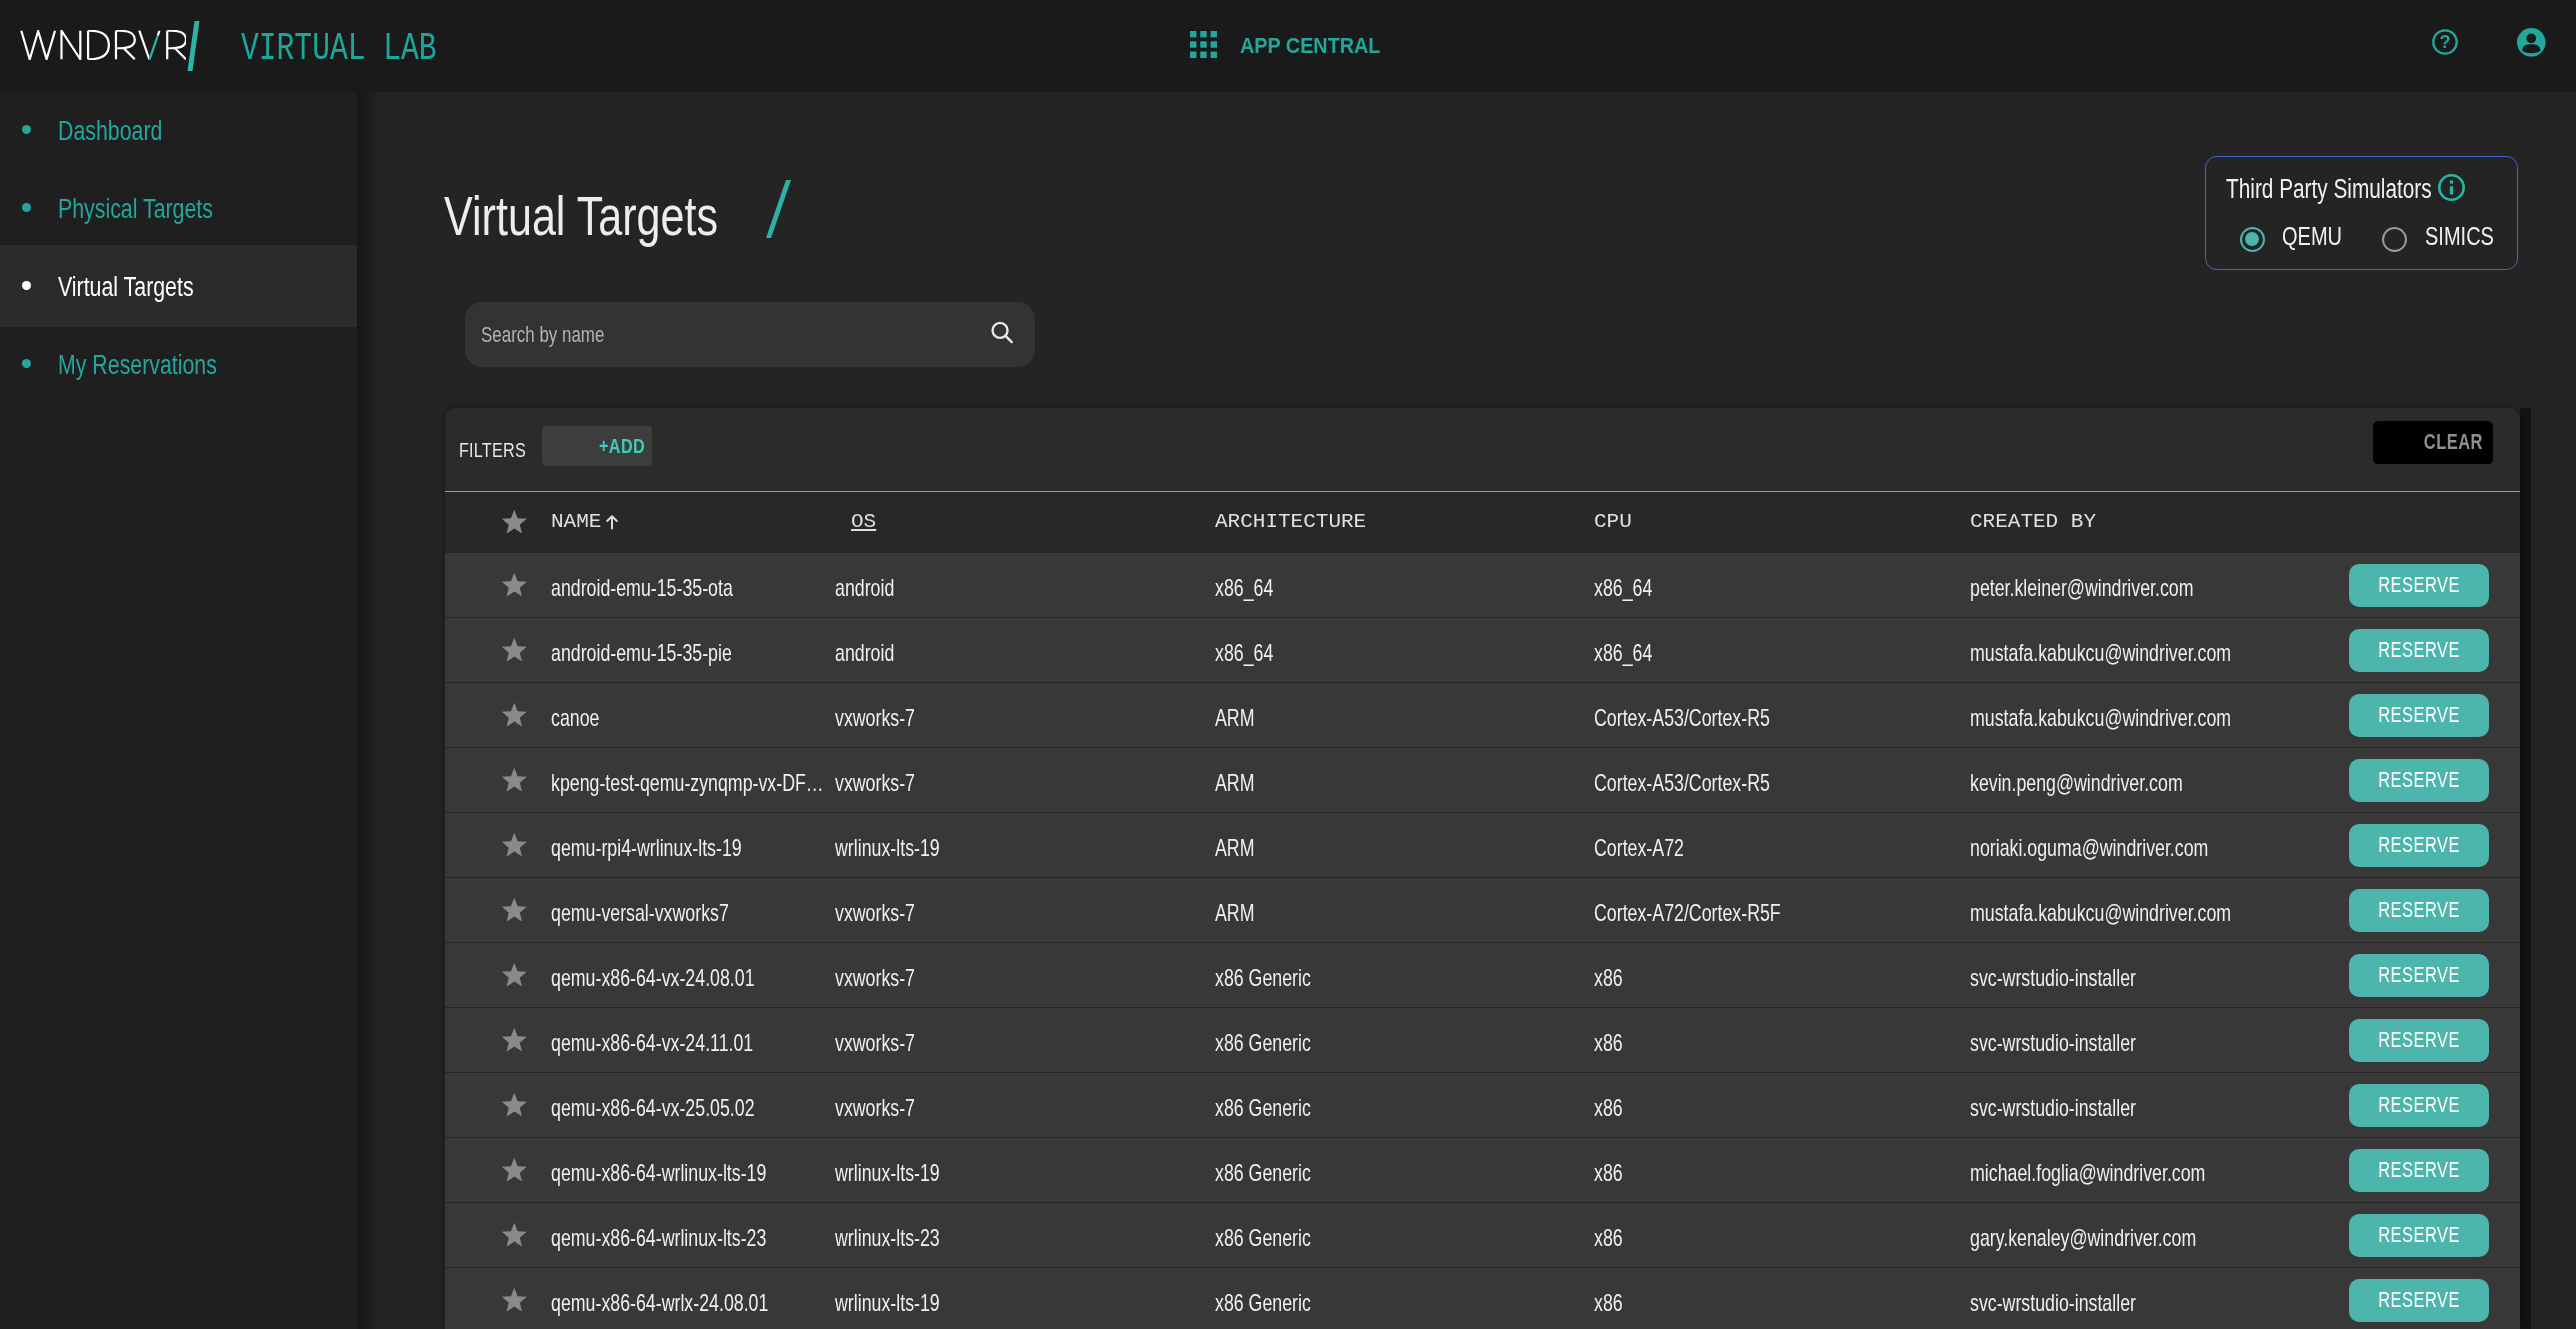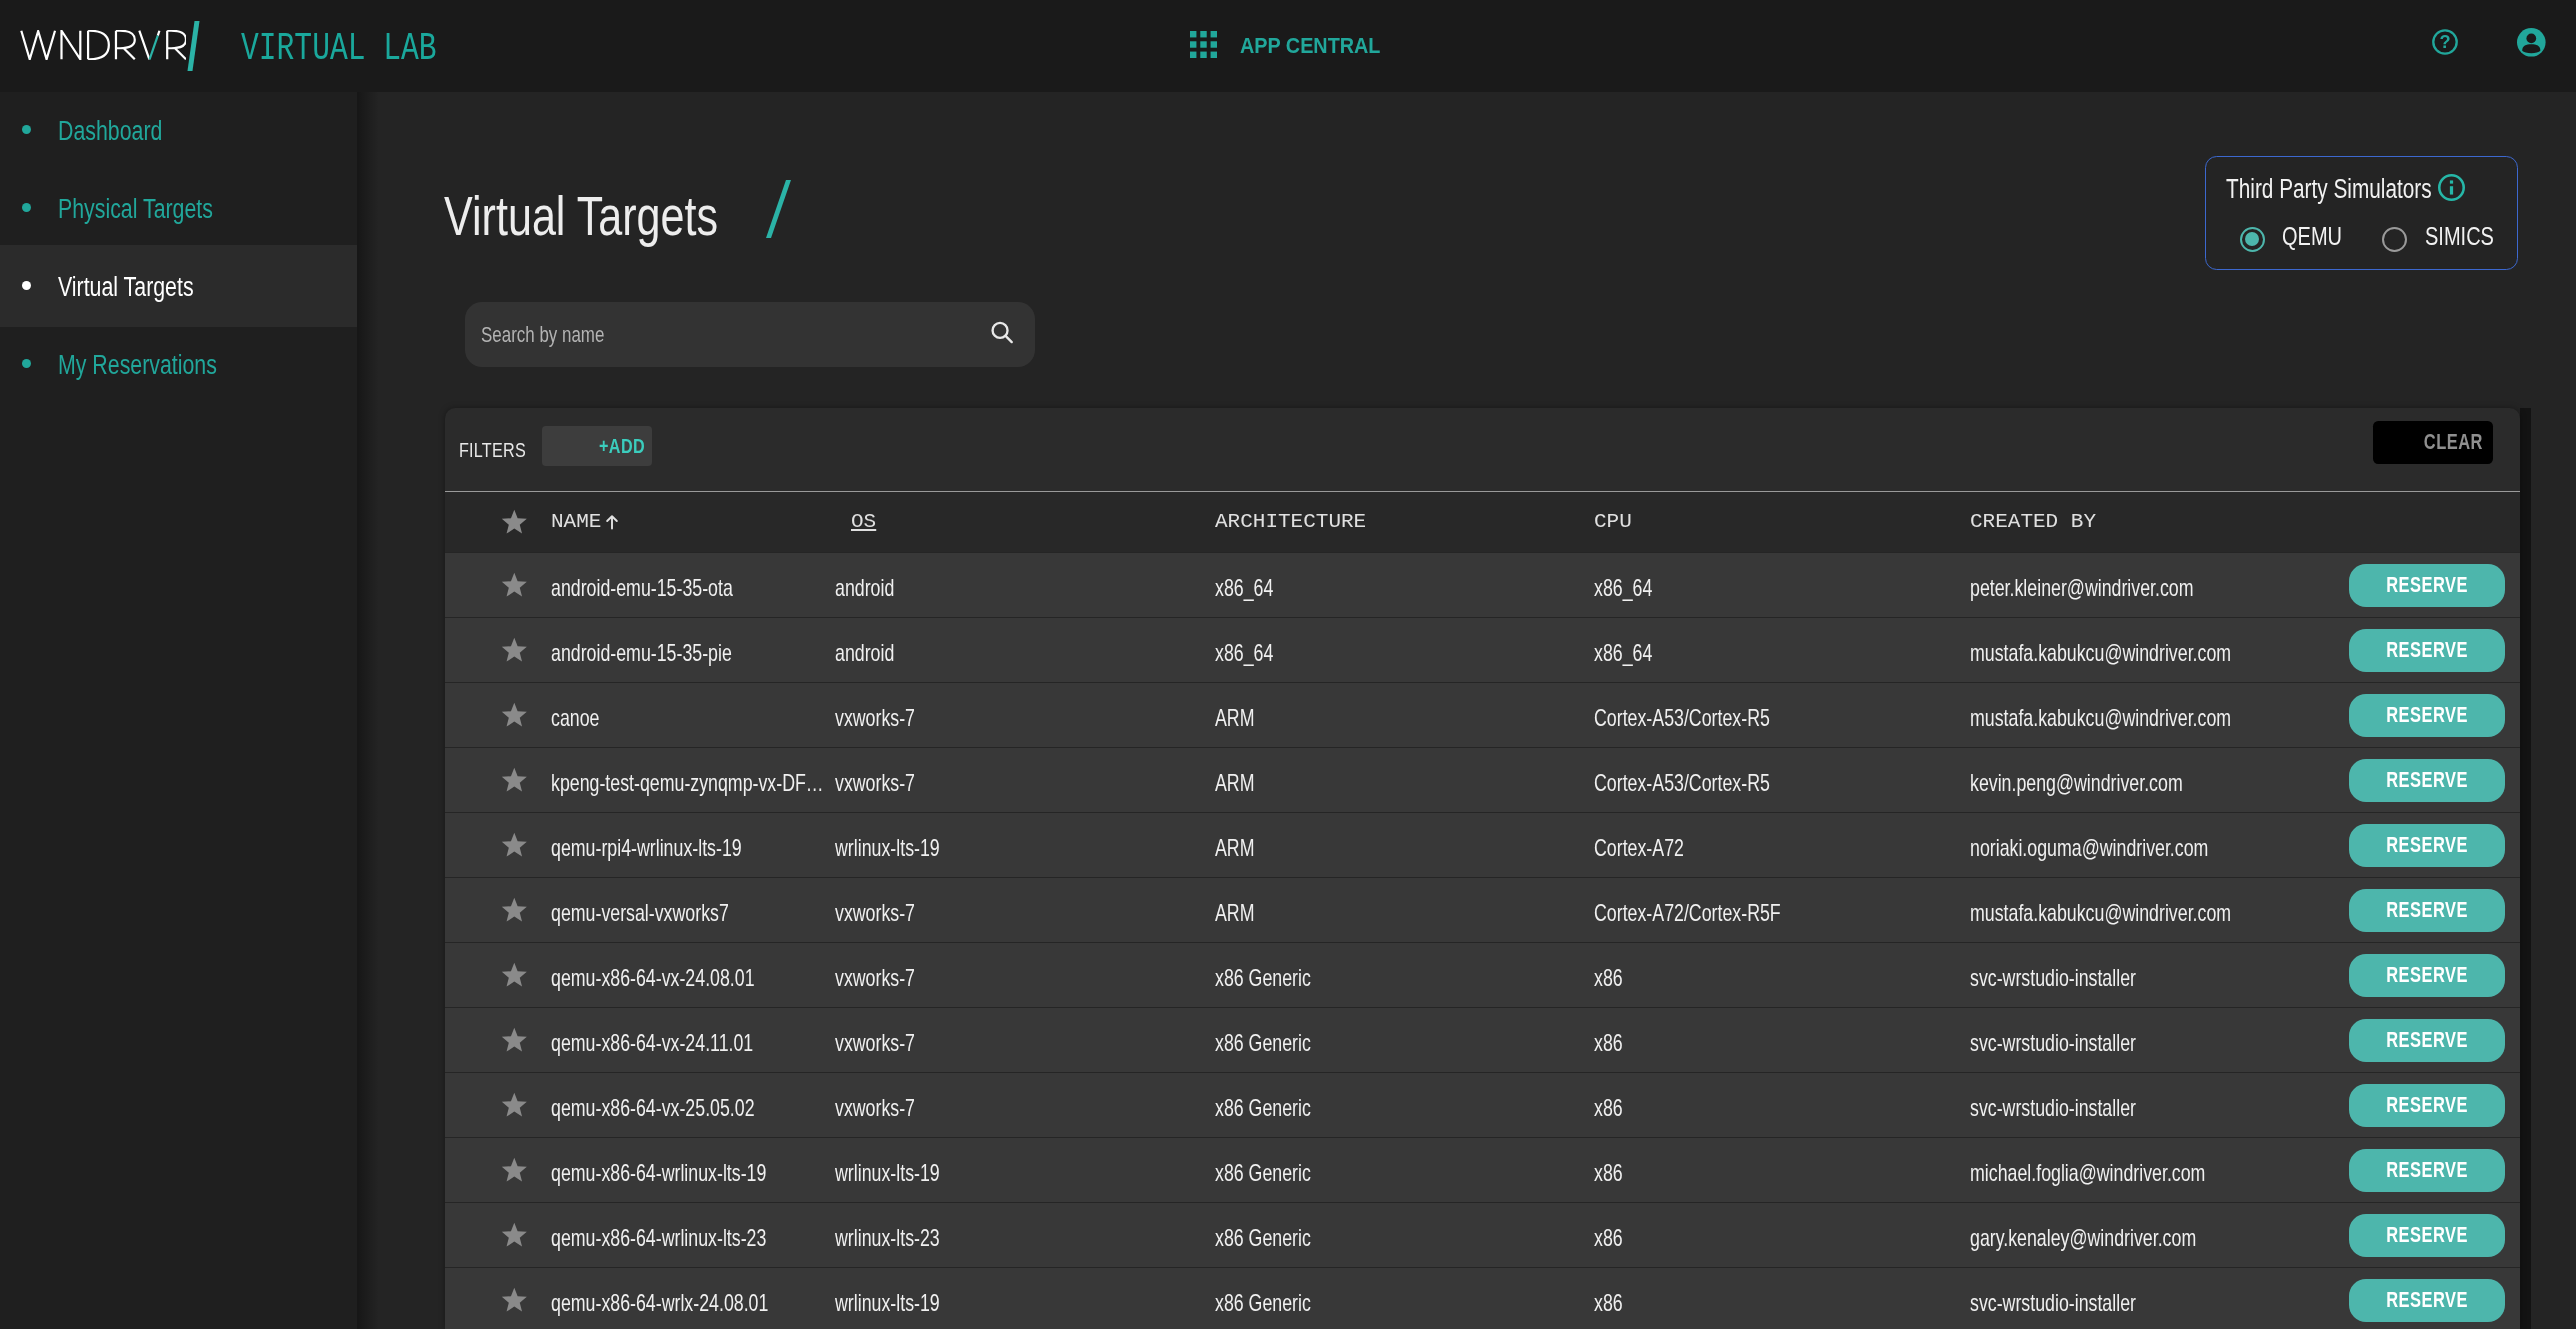--- a/index.html
+++ b/index.html
@@ -63,22 +63,22 @@
   #tbody { position:absolute; left:0; top:144px; width:2075px; }
   .trow { position:relative; width:2075px; height:65px; background:#383838; border-top:1.3px solid #252525; font-size:23.4px; color:#f0f0f0; }
   .trow .cell { position:absolute; top:2.6px; height:64px; line-height:64px; white-space:nowrap; }
   .trow .cell .t { transform:scaleX(0.76); }
   .c-name { left:106px; }
   .c-os   { left:390px; }
   .c-arch { left:770px; }
   .c-cpu  { left:1149px; }
   .c-by   { left:1525px; }
   .c-star { left:55px; top:18px !important; height:28.6px !important; }
-  .rsv { position:absolute; left:1904px; top:11px; width:156px; height:43px; background:#4db6ac; border-radius:17px;
-         text-align:center; line-height:43px; font-size:21.4px; font-weight:bold; letter-spacing:0.6px; color:#ffffff; }
+  .rsv { position:absolute; left:1904px; top:11px; width:140px; height:43px; background:#4db6ac; border-radius:10px;
+         text-align:center; line-height:43px; font-size:21.4px; font-weight:normal; letter-spacing:0.6px; color:#ffffff; }
 </style>
 </head>
 <body>
 <div id="page">
   <div id="topbar">
     <svg class="abs" style="left:19.5px; top:30px;" width="166" height="30" viewBox="0 0 256 46" fill="none" stroke="#ffffff" stroke-width="3.4" stroke-linecap="butt" stroke-linejoin="miter">
       <path d="M2 1 L15 45 L28 1.5 L41 45 L54 1"></path>
       <path d="M64 45 V1 L93 45 V1"></path>
       <path d="M105 45 V1 M105 1 H107 C128 1 137 9 137 23 C137 37 128 45 107 45 H105"></path>
       <path d="M148 45 V1 M148 1 H154 C170 1 177 7 177 15 C177 24 170 28 154 28 H148 M160 28 L177 45"></path>

